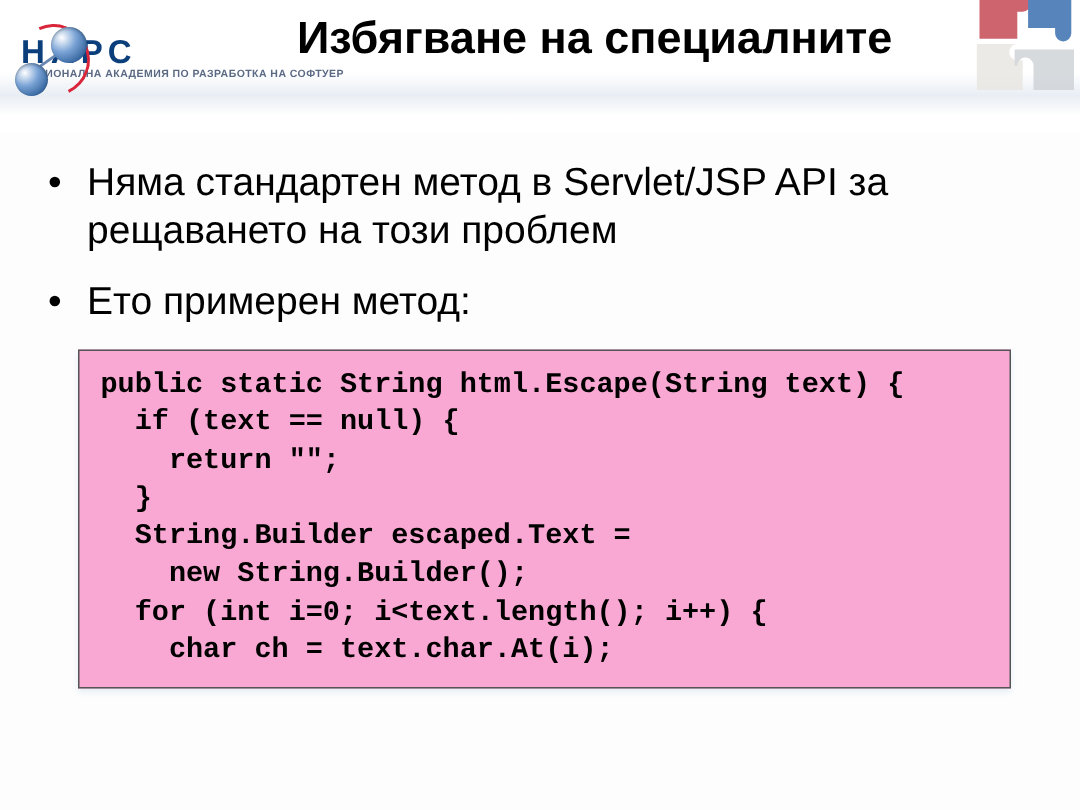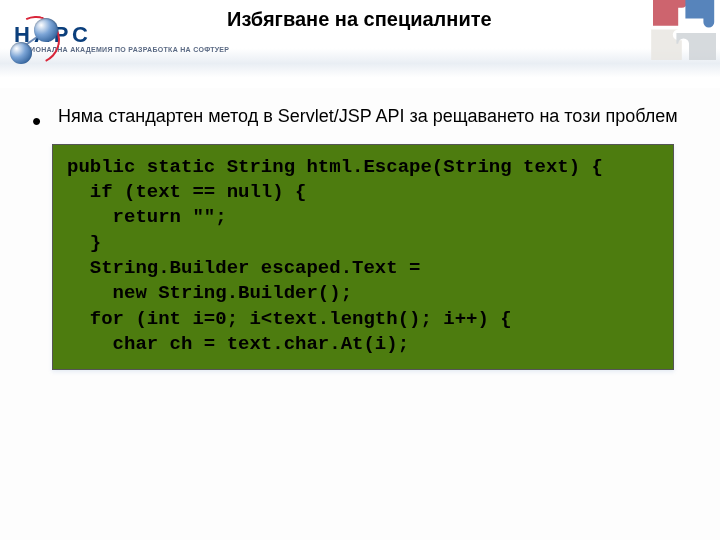--- a/index.html
+++ b/index.html
@@ -77,58 +77,57 @@
     letter-spacing: 0.3px;
     color: #5b6a84;
     white-space: nowrap;
   }
 
   .title {
     position: absolute;
     top: 8px;
     left: 198px;
     right: 18px;
-    font-size: 20px;
+    font-size: 30px;
     font-weight: 700;
     color: #000;
     line-height: 1.18;
-    margin-left: 29px;
   }
   .title .t-line { display: block; }
 
   .content {
     padding: 18px 22px 0 22px;
   }
 
   ul.bullets {
     margin: 0;
     padding: 0 0 0 20px;
     list-style: none;
   }
   ul.bullets li {
     position: relative;
-    font-size: 18px;
+    font-size: 26px;
     line-height: 1.22;
     color: #000;
     margin-bottom: 16px;
     padding-left: 16px;
   }
   ul.bullets li::before {
     content: "•";
     position: absolute;
     left: -10px;
     top: 0;
     color: #000;
     font-size: 26px;
   }
 
   .code-box {
     margin: 8px 24px 0 30px;
     border: 1px solid #555;
-    background: #4d7c0f;
+    background: #f9a8d4;
     padding: 10px 14px 12px 14px;
     box-shadow: 0 2px 4px rgba(100,140,200,0.15);
     font-family: "Courier New", Courier, monospace;
     font-weight: 700;
     font-size: 19px;
     line-height: 1.33;
     color: #000;
     white-space: pre;
     overflow: hidden;
   }
@@ -170,20 +169,21 @@
   </div>
 
   <div class="title">
     <span class="t-line">Избягване на специалните</span>
   </div>
 </div>
 
 <div class="content">
   <ul class="bullets">
     <li>Няма стандартен метод в Servlet/JSP API за рещаването на този проблем</li>
+    <li>Ето примерен метод:</li>
   </ul>
 
   <div class="code-box">public static String html.Escape(String text) {
   if (text == null) {
     return "";
   }
   String.Builder escaped.Text =
     new String.Builder();
   for (int i=0; i&lt;text.length(); i++) {
     char ch = text.char.At(i);</div>

